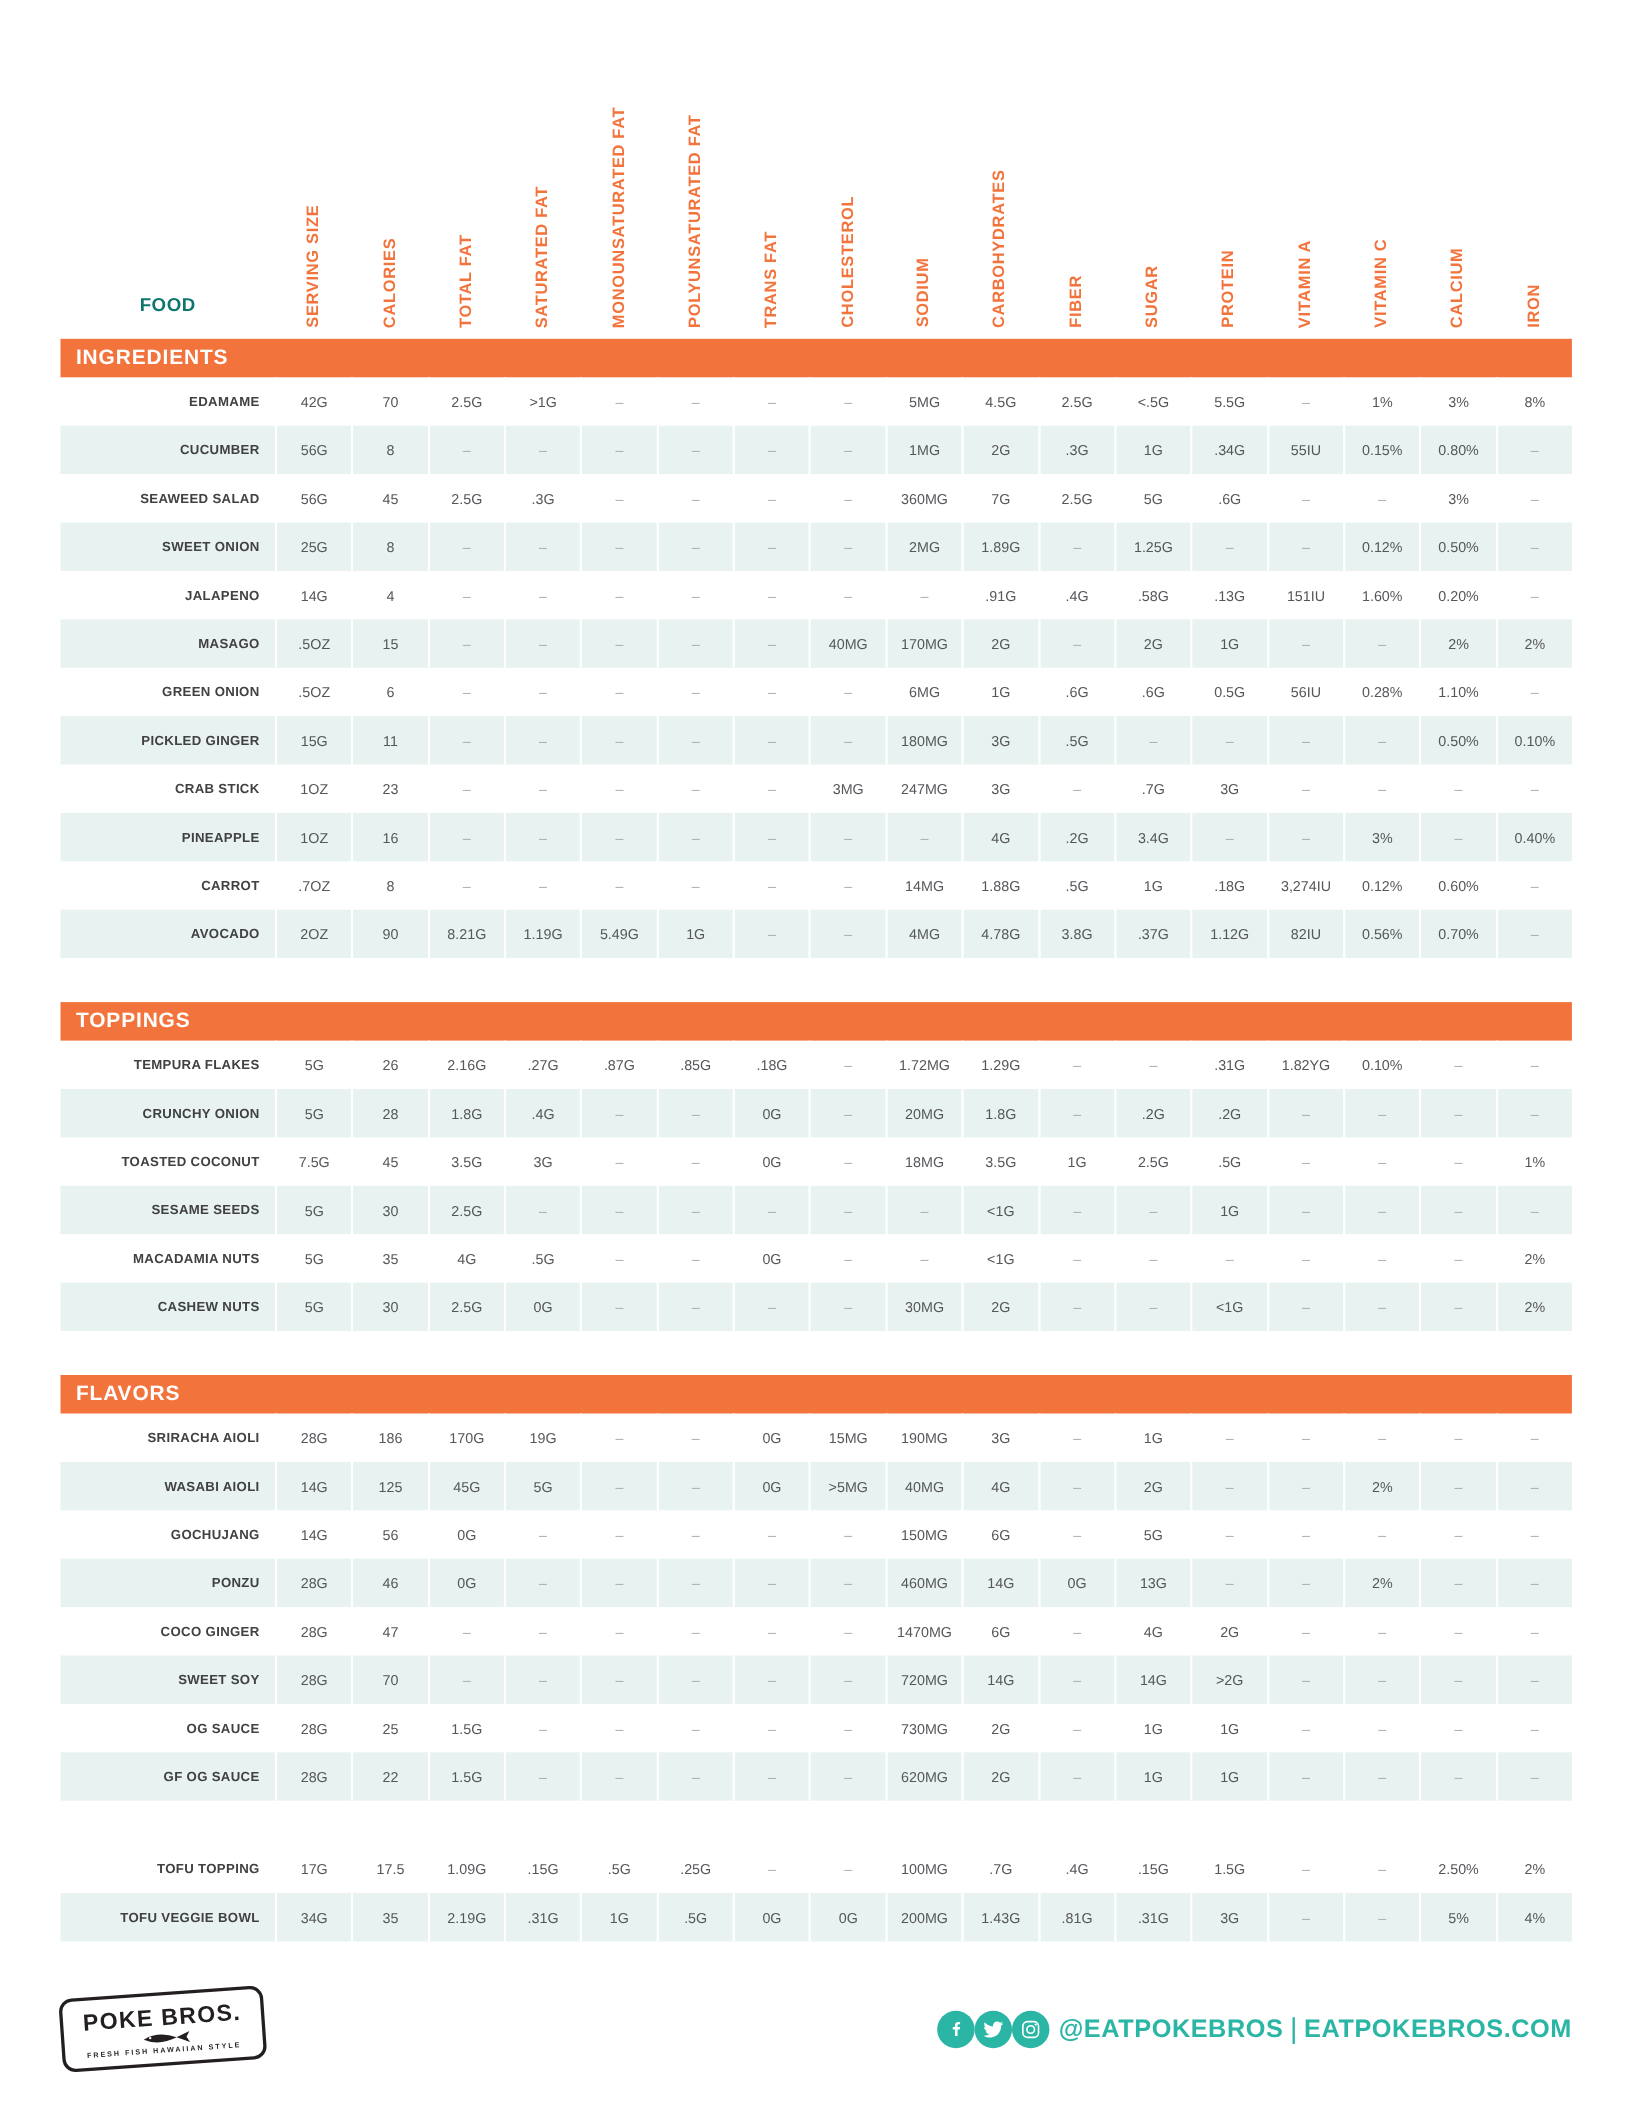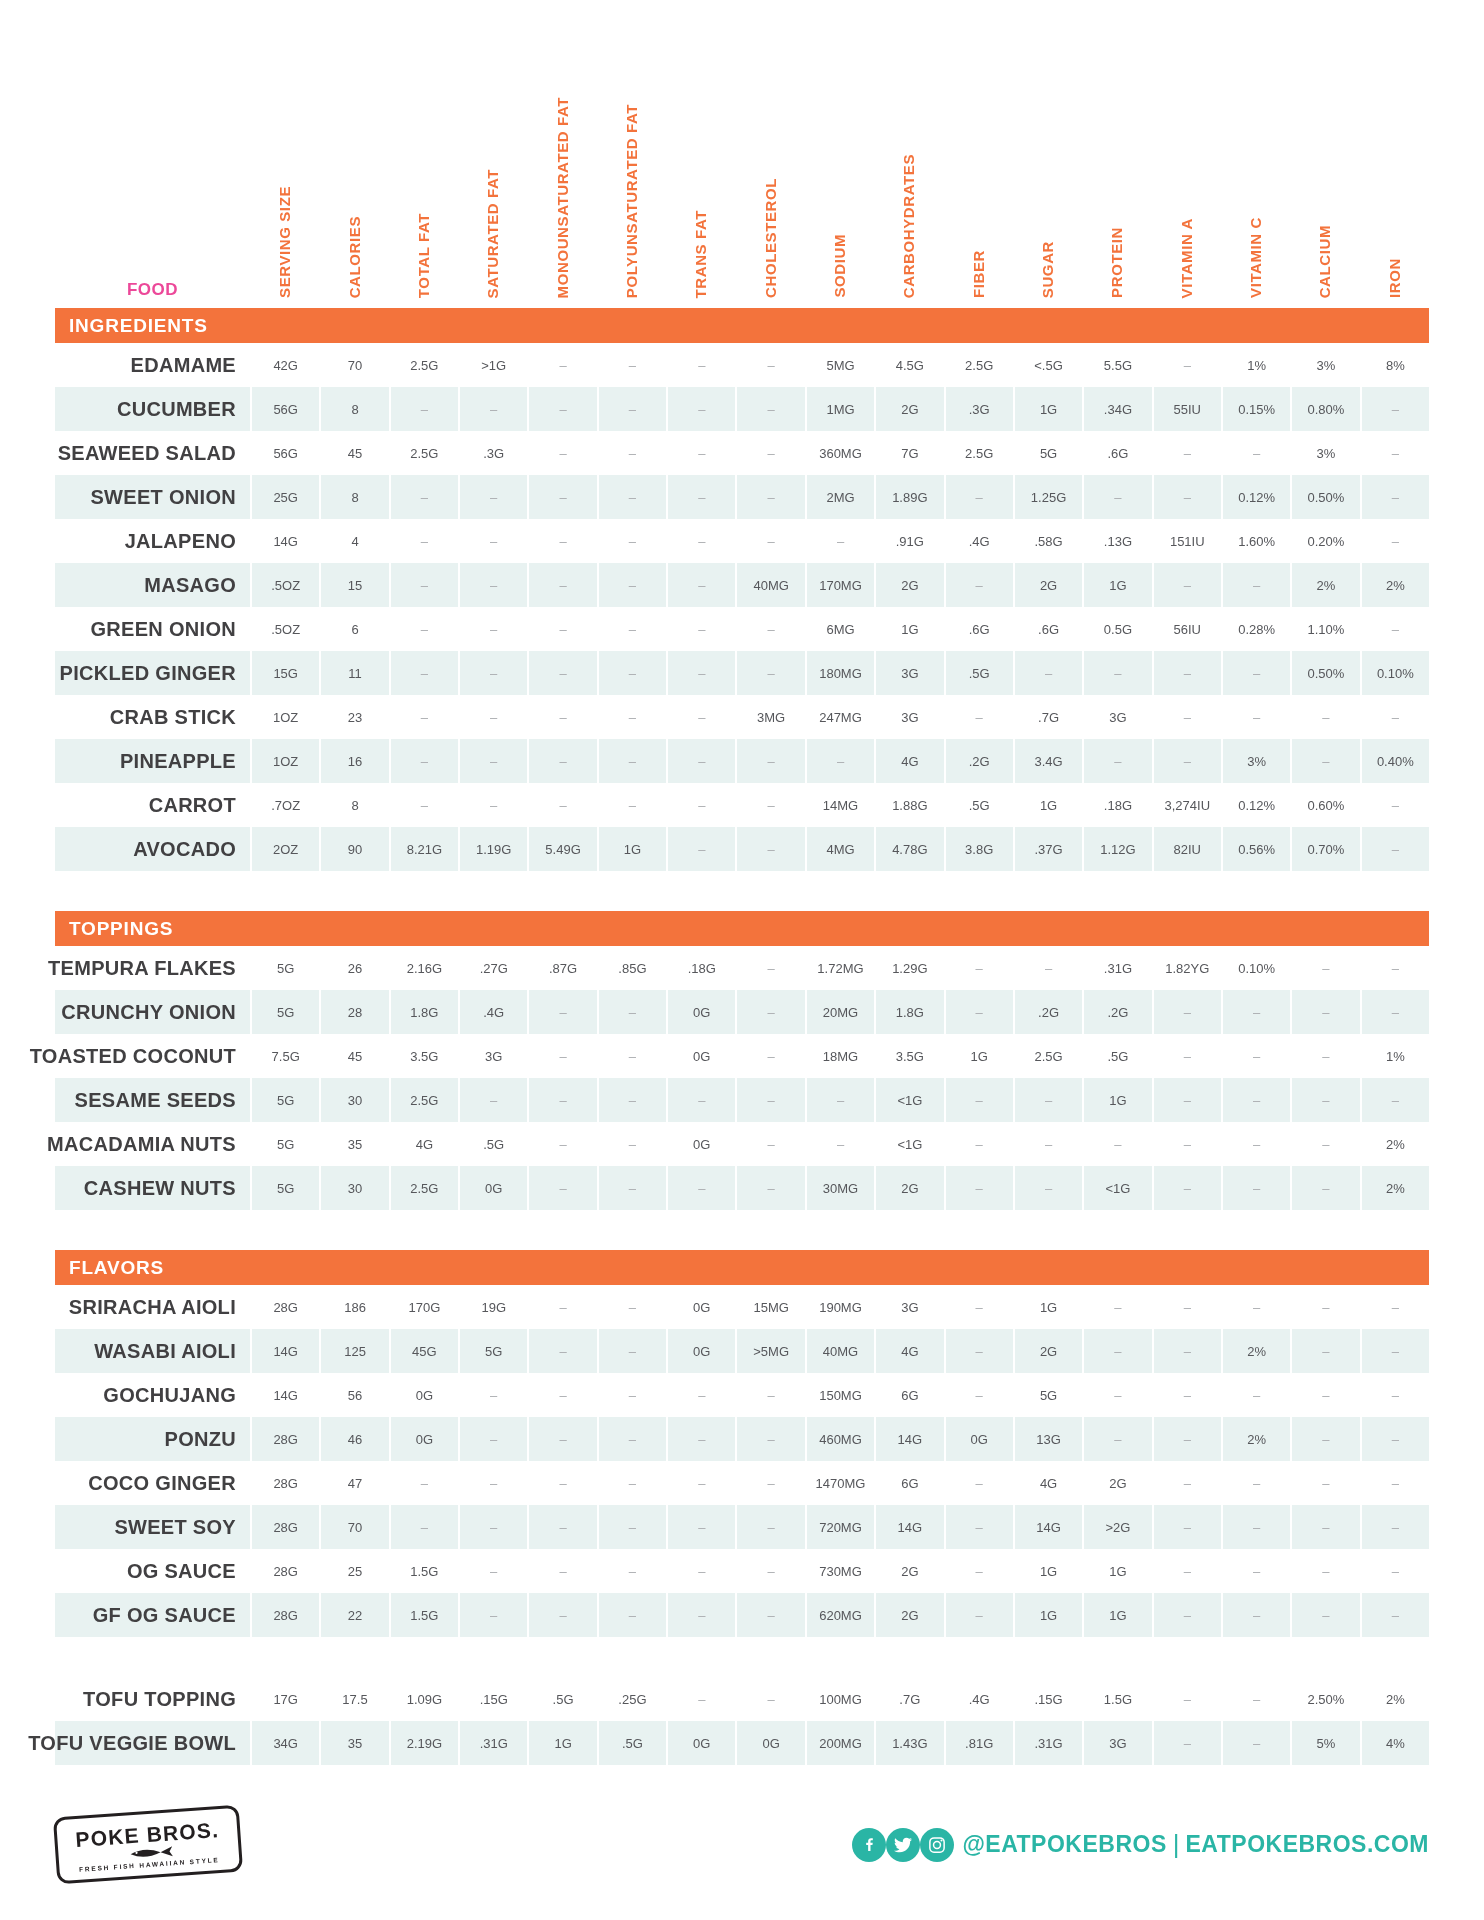--- a/index.html
+++ b/index.html
@@ -3,33 +3,33 @@
 <meta charset="utf-8">
 <style>
   * { margin:0; padding:0; box-sizing:border-box; }
   html,body { width:1484px; height:1920px; background:#ffffff; overflow:hidden;
               font-family:"Liberation Sans", sans-serif; -webkit-font-smoothing:antialiased; }
   .page { width:1484px; height:1920px; padding:16px 55px 0 55px; position:relative; }
 
   
   .header-grid { display:grid; grid-template-columns:195px repeat(17,1fr); height:292px; }
   .food-head { display:flex; align-items:flex-end; justify-content:center;
-               padding-bottom:8px; color:#ec4899; font-weight:bold; font-size:17px; letter-spacing:.5px; }
+               padding-bottom:20px; color:#0f766e; font-weight:bold; font-size:17px; letter-spacing:.5px; }
   .col-head { display:flex; align-items:flex-end; justify-content:center; padding-bottom:10px; }
   .vert { writing-mode:vertical-rl; transform:rotate(180deg); white-space:nowrap;
           color:#F3733C; font-weight:bold; font-size:15px; letter-spacing:.6px; }
 
   
   .section { margin-bottom:40px; }
   .section-bar { background:#F3733C; color:#ffffff; font-weight:bold; font-size:19px;
                  letter-spacing:.8px; height:35px; display:flex; align-items:center; padding:0 14px; }
   .trow { display:grid; grid-template-columns:195px repeat(17,1fr); height:44px; }
   .trow.alt { background:#E8F2F1; }
   .food-cell { display:flex; align-items:center; justify-content:flex-end; padding-right:14px;
-               font-weight:bold; font-size:20px; color:#414042; letter-spacing:.3px; white-space:nowrap; }
+               font-weight:bold; font-size:12px; color:#414042; letter-spacing:.3px; white-space:nowrap; }
   .cell { display:flex; align-items:center; justify-content:center; font-size:13px;
           color:#56575B; border-left:2px solid #ffffff; white-space:nowrap; }
   .cell.dash { color:#A9ABAE; }
 
   
   .footer { display:flex; align-items:center; justify-content:space-between; margin-top:46px; }
   .logo { transform:rotate(-4deg); border:3px solid #231F20; border-radius:12px; background:#fff;
           padding:9px 18px 7px 18px; display:inline-flex; flex-direction:column; align-items:center; gap:1px; }
   .logo-title { font-weight:bold; font-size:21px; letter-spacing:1.2px; color:#231F20; white-space:nowrap; }
   .logo-fish { line-height:0; margin:-2px 0 0 0; }

